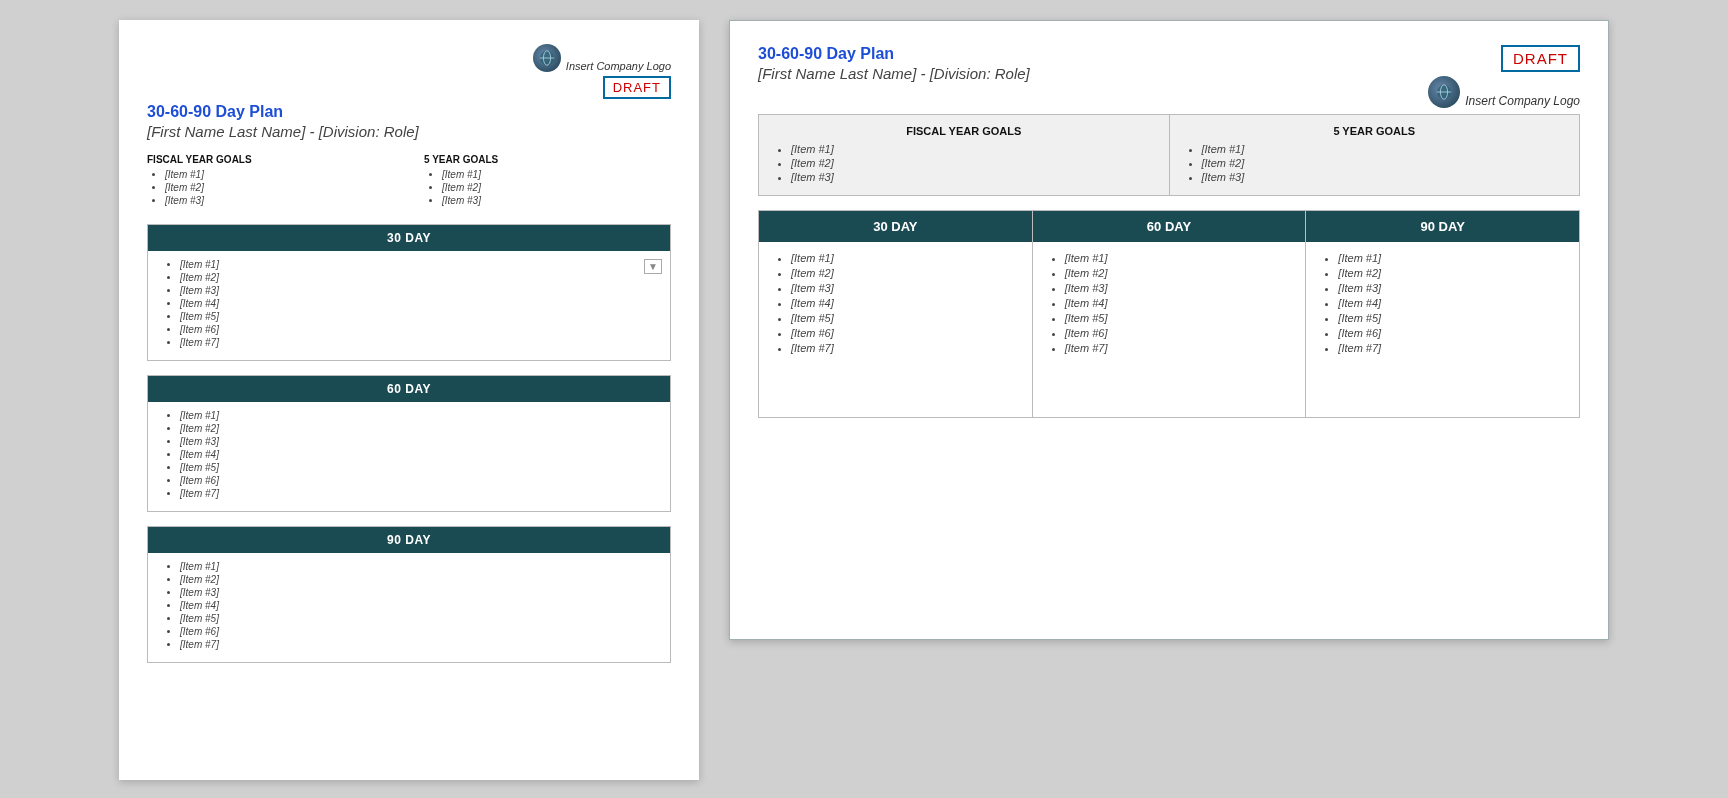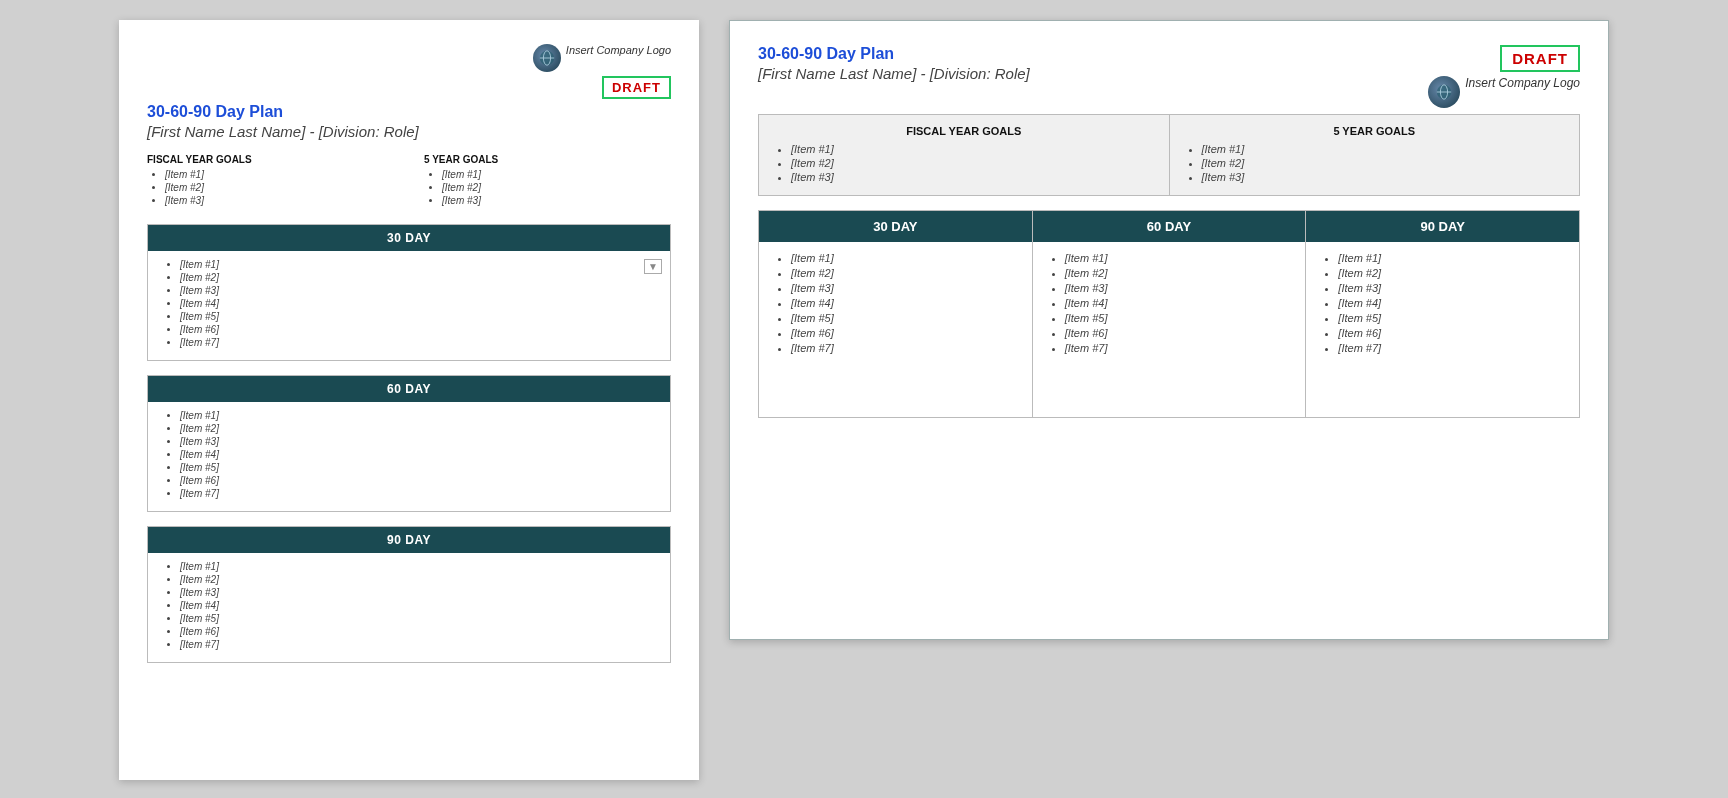--- a/index.html
+++ b/index.html
@@ -47,31 +47,31 @@
     }
 
     .header-right {
       display: flex;
       flex-direction: column;
       align-items: flex-end;
       gap: 4px;
     }
 
     .draft-badge {
-      border: 2px solid #22c55e;
+      border: 2px solid #0369a1;
       color: #cc0000;
-      font-weight: bold;
+      font-weight: normal;
       font-size: 13px;
       padding: 2px 8px;
       letter-spacing: 1px;
     }
 
     .company-logo {
       display: flex;
-      align-items: flex-start;
+      align-items: flex-end;
       gap: 5px;
       font-style: italic;
       font-size: 11px;
       color: #333;
     }
 
     .logo-circle {
       width: 28px;
       height: 28px;
       border-radius: 50%;

